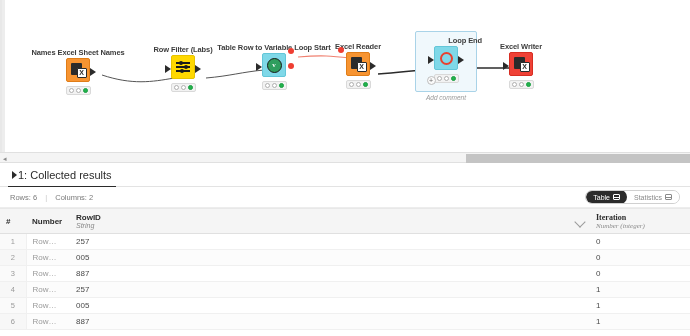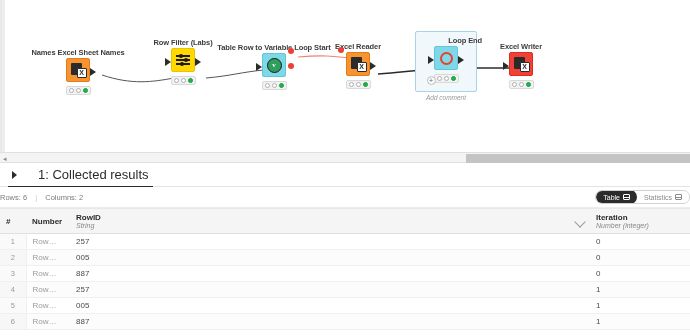--- a/index.html
+++ b/index.html
@@ -147,22 +147,22 @@
   .hscroll .lcap {
     position:absolute; left:3px; top:2px; font-size:7px; color:#8a8a8a; line-height:7px;
   }
 
   
   .tabs {
     position:absolute; left:0; top:163px; width:690px; height:24px;
     border-bottom:1px solid #e3e3e3; background:#fff;
     display:flex; align-items:center; padding-left:12px; gap:18px;
   }
-  .tab { display:flex; align-items:center; gap:21px; height:24px;
-    font-size:13px; color:#2b2b2b; position:relative; cursor:default; }
+  .tab { display:flex; align-items:center; gap:1px; height:24px;
+    font-size:11px; color:#2b2b2b; position:relative; cursor:default; }
   .tab.active { font-weight:400; }
   .tab.active::after {
     content:""; position:absolute; left:-4px; right:-4px; bottom:-1px;
     height:2px; background:#2b2b2b;
   }
   .tab .ico-play {
     width:0;height:0;border-top:4px solid transparent;border-bottom:4px solid transparent;
     border-left:5px solid #2b2b2b;
   }
   .tab .ico-flowvar {
@@ -170,21 +170,21 @@
   }
   .tab .ico-flowvar::after{
     content:""; position:absolute; right:-2px; top:-2px; width:3px;height:3px;
     background:#ef3e32; border-radius:50%;
   }
   .tab .lbl { white-space:nowrap; }
 
   
   .inforow {
     position:absolute; left:0; top:187px; width:690px; height:21px;
-    background:#ffffff; display:flex; align-items:center; padding:0 0;
+    background:#ffffff; display:flex; align-items:center; padding:0 10px;
     border-bottom:1px solid #ededed;
   }
   .inforow .meta { font-size:7.5px; color:#7a7a7a; }
   .inforow .meta .sep { margin:0 6px; color:#c9c9c9; }
   .seg {
     margin-left:auto; display:flex; align-items:center;
     border:1px solid #d0d0d0; border-radius:9px; height:14px; background:#fff;
     overflow:hidden;
   }
   .seg .opt {
@@ -208,21 +208,21 @@
     font-size:8px; color:#2b2b2b; font-weight:700;
   }
   table.grid thead th .sub {
     display:block; font-size:7px; color:#8a8a8a; font-weight:400; font-style:italic;
     line-height:8px;
   }
   table.grid thead th .hname { display:block; line-height:9px; }
   th.c-idx { width:26px; text-align:center; color:#6b6b6b; }
   th.c-rowid { width:44px; }
   th.c-code { width:520px; }
-  th.c-iter { width:100px; position:relative; }
+  th.c-iter { width:100px; position:relative;font-family:Liberation Serif, serif; }
   th.c-iter .chev {
     position:absolute; left:-14px; top:9px; width:8px; height:8px;
     border-left:1.2px solid #9a9a9a; border-bottom:1.2px solid #9a9a9a;
     transform:rotate(-45deg);
   }
   table.grid tbody td {
     height:16px; padding:0 6px; font-size:8px; color:#4a4a4a;
     border-bottom:1px solid #f0f0f0; vertical-align:middle;
     white-space:nowrap; overflow:hidden; text-overflow:ellipsis;
   }
@@ -265,21 +265,21 @@
       </div>
       <div class="status-wrap">
           <div class="status">
         <s></s>
             <s></s>
             <s class="go"></s>
       </div>
         </div>
     </div>
 
-    <div class="node" style="left:145px; top:38px;">
+    <div class="node" style="left:145px; top:45px;">
       <div class="node-label">Row Filter (Labs)</div>
       <div class="node-body-row">
         <div class="node-box yellow">
           <div class="glyph-filter">
             <i></i>
               <i></i>
               <i></i>
               <b></b>
               <b></b>
               <b></b>

